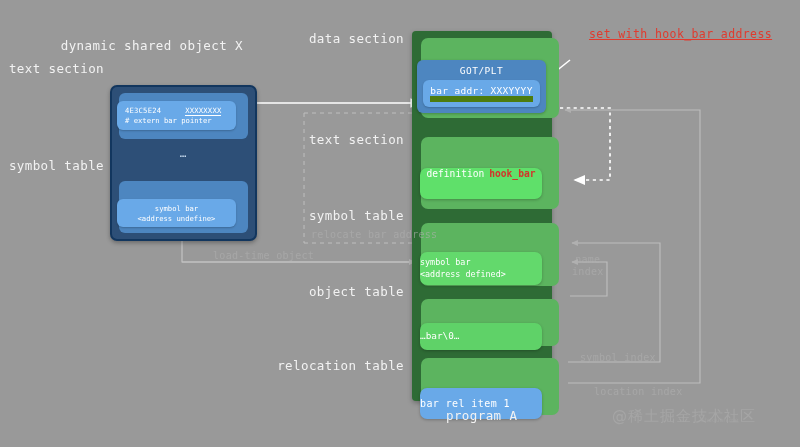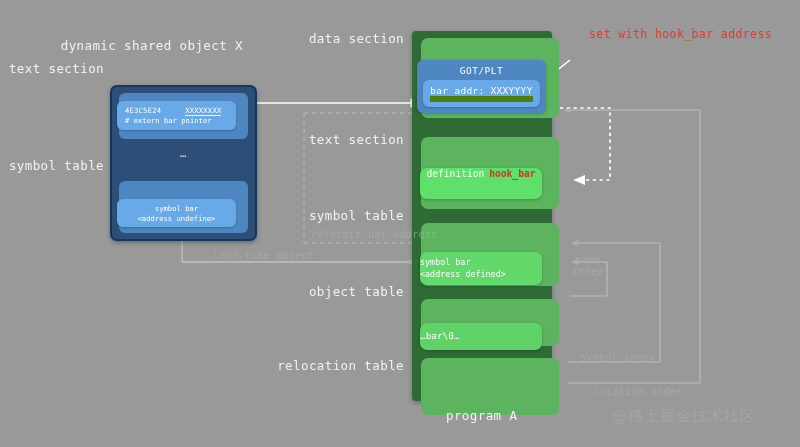--- a/index.html
+++ b/index.html
@@ -16,21 +16,21 @@
     position:absolute;
     color:#f2f2f2;
     font-size:12.5px;
     letter-spacing:.4px;
     white-space:nowrap;
     line-height:1;
   }
   .lbl.right{transform:translateX(-100%);}
 
   .faint{color:#b0b0b0;opacity:.62;font-size:10px;letter-spacing:.3px;text-align:center;}
-  .red{color:#e03b2f;}
+  .red{color:#e03b2f;text-decoration:underline;}
 
   
   #dso{
     position:absolute;left:110px;top:57px;width:143px;height:152px;
     background:#2d4f77;
     border:2px solid #12365e;
     border-radius:7px;
     box-shadow:0 2px 4px rgba(0,0,0,.30);
     margin-top:28px;
   }
@@ -241,20 +241,21 @@
     <div class="gr-sec" id="g-sym"></div>
     <div class="gr-item" id="g-symbar">
       <div>symbol bar</div>
       <div>&lt;address defined&gt;</div>
     </div>
 
     <div class="gr-sec" id="g-str"></div>
     <div class="gr-item" id="g-str-item">…bar\0…</div>
 
     <div class="gr-sec" id="g-rel"></div>
+    <div class="gr-item" id="g-rel-item">bar rel item 1</div>
   </div>
 
   <div class="lbl" style="left:446px;top:410px;">program A</div>
 
   <div class="lbl red" style="left:589px;top:29px;font-size:11.5px;">set with hook_bar address</div>
 
   <div class="faint" style="position:absolute;left:311px;top:229px;">relocate bar address</div>
 
   <div class="faint" style="position:absolute;left:213px;top:250px;">load-time object</div>
 

